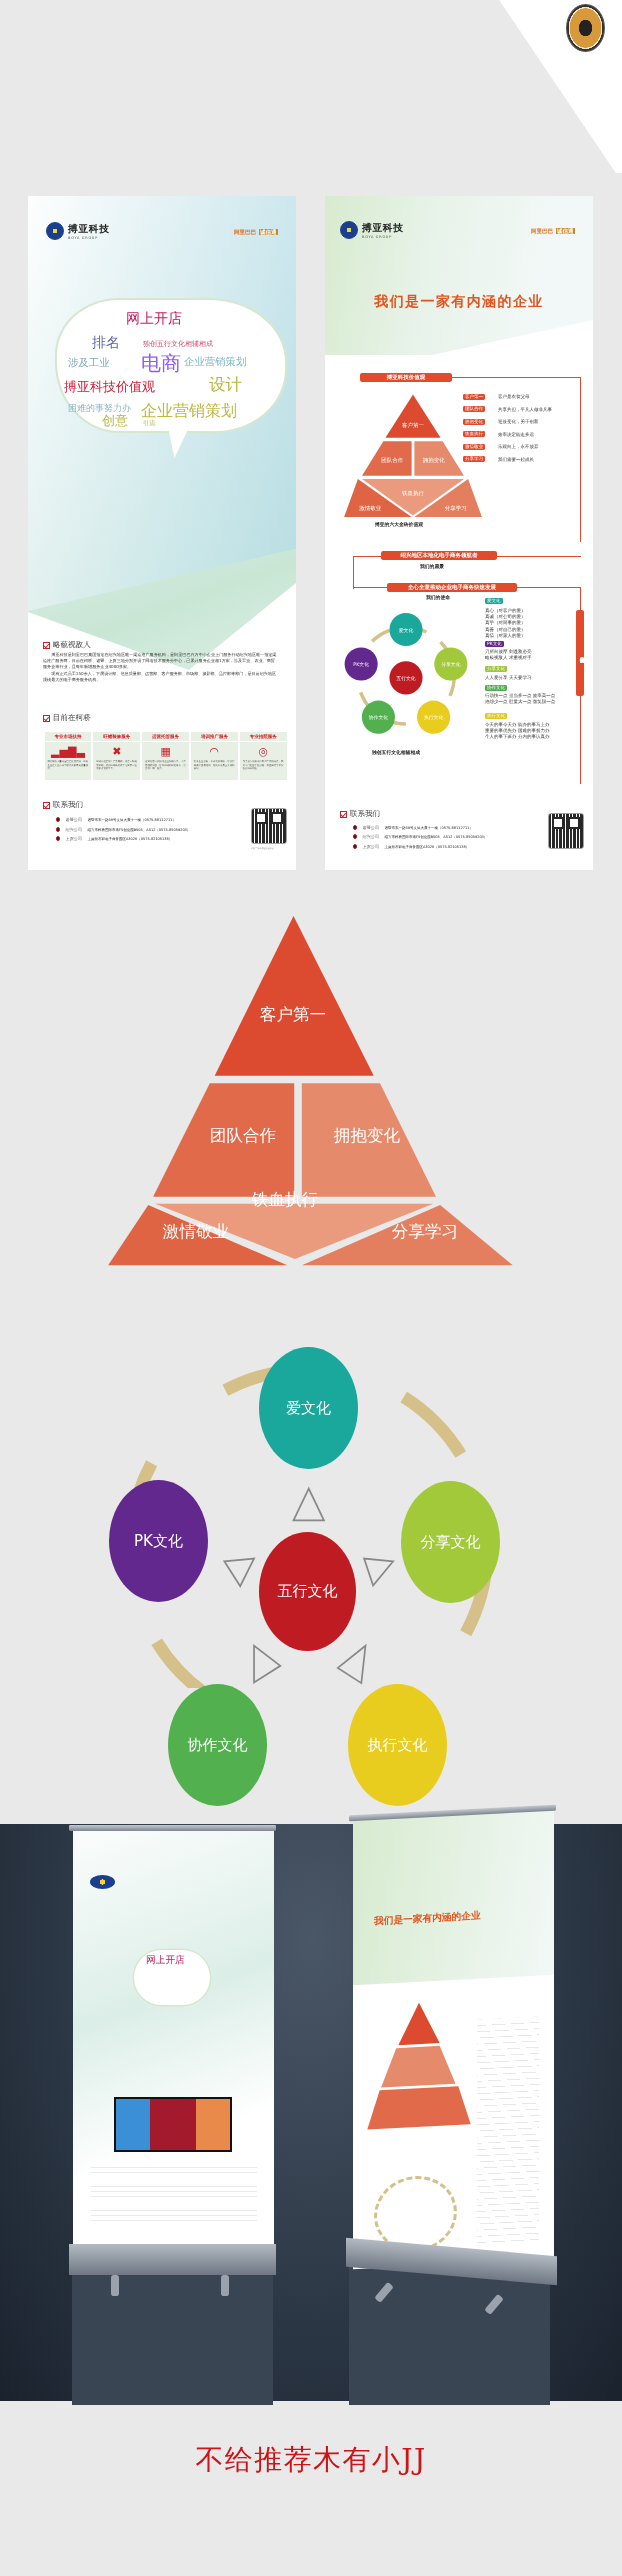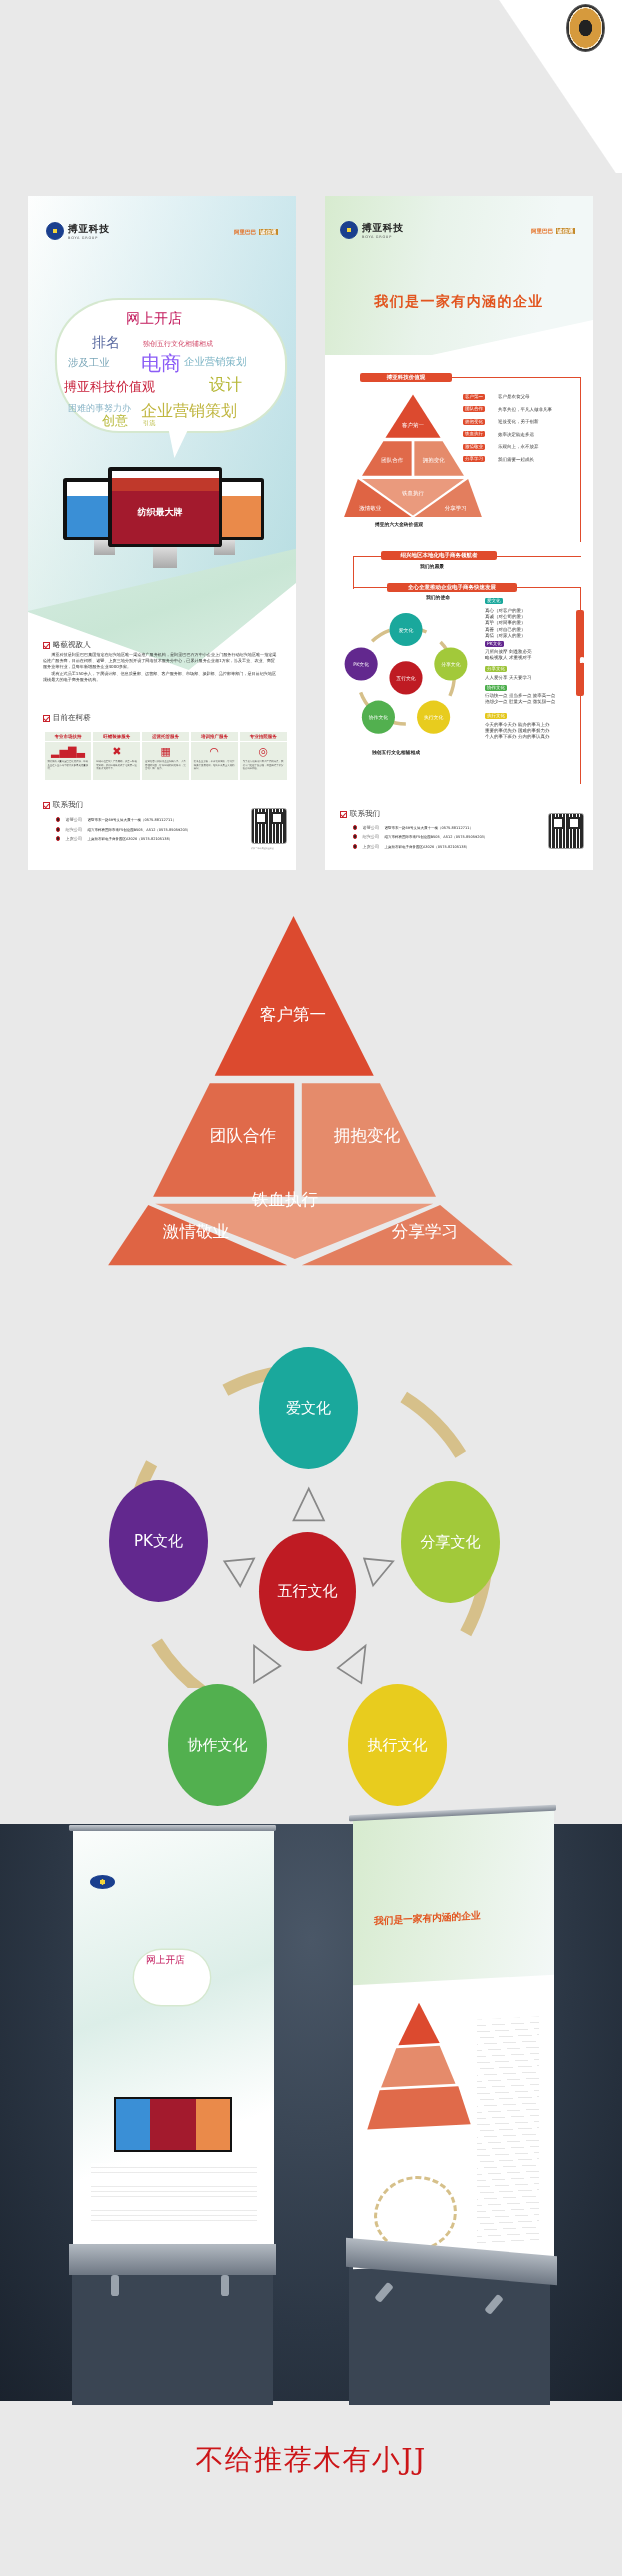--- a/index.html
+++ b/index.html
@@ -113,36 +113,20 @@
     <div class="cw" style="left: 113px; top: 154px; font-size: 20px; color: #8b5cf6;" id="cw4">电商</div>
     <div class="cw" style="left: 156px; top: 159px; font-size: 10.4px; color: rgb(122, 179, 196);" id="cw5">企业营销策划</div>
     <div class="cw" style="left: 36px; top: 182px; font-size: 13px; color: rgb(200, 34, 60);" id="cw6">搏亚科技价值观</div>
     <div class="cw" style="left: 181px; top: 178px; font-size: 16.6px; color: rgb(183, 184, 56);" id="cw7">设计</div>
     <div class="cw" style="left: 40px; top: 206px; font-size: 9px; color: rgb(139, 182, 200);" id="cw8">困难的事努力办</div>
     <div class="cw" style="left: 113px; top: 205px; font-size: 16px; color: rgb(192, 182, 64);" id="cw9">企业营销策划</div>
     <div class="cw" style="left: 74px; top: 216px; font-size: 13px; color: rgb(183, 184, 56);" id="cw10">创意</div>
     <div class="cw" style="left: 115px; top: 223px; font-size: 6.2px; color: rgb(183, 184, 56);" id="cw11">引流</div>
   </div>
 
-  <div class="monitors">
-    <div class="mon" style="left:0;top:33px;width:83px;height:62px;">
-        <div class="scr" style="background:linear-gradient(#fff 0 25%,#3a8fd6 25%);"></div>
-      </div>
-    <div class="mon" style="left:118px;top:33px;width:83px;height:62px;">
-        <div class="scr" style="background:linear-gradient(#fff 0 25%,#ea8a4a 25%);"></div>
-      </div>
-    <div class="stand" style="left:31px;top:95px;width:21px;height:15px;"></div>
-    <div class="stand" style="left:151px;top:95px;width:21px;height:15px;"></div>
-    <div class="mon" style="left:45px;top:22px;width:114px;height:80px;">
-      <div class="scr" style="background:linear-gradient(#fff 0 10%,#c0392b 10% 28%,#a31a2d 28%);position:relative;">
-        <div style="position:absolute;left:26px;top:35px;color:#fff;font-size:9px;font-weight:bold;">纺织最大牌</div>
-      </div>
-    </div>
-    <div class="stand" style="left:90px;top:102px;width:24px;height:21px;"></div>
-  </div>
 
   <div class="sec-title" style="left:15px;top:444px;">
     <div class="chk"></div>
     <span class="serif">略藐视敌人</span>
   </div>
   <div class="para" style="top:456px;">搏亚科技是阿里巴巴集团指定在绍兴地区唯一渠道推广服务机构，是阿里巴巴百万中小企业上门服务行动绍兴地区唯一指定渠道推广服务商，目前在柯桥、诸暨、上虞三地分别开设了网络技术服务分中心，已累计服务企业超1万家，涉及工业、农业、商贸服务业等行业，且每年新增服务企业4000多家。</div>
   <div class="para" style="top:475px;">现有正式员工150余人，下属设计部、信息质量部、运营部、客户服务部、市场部、摄影部、品控部等部门，是目前绍兴地区规模最大的电子商务服务机构。</div>
 
   <div class="sec-title" style="left:15px;top:517px;">
     <div class="chk"></div>

